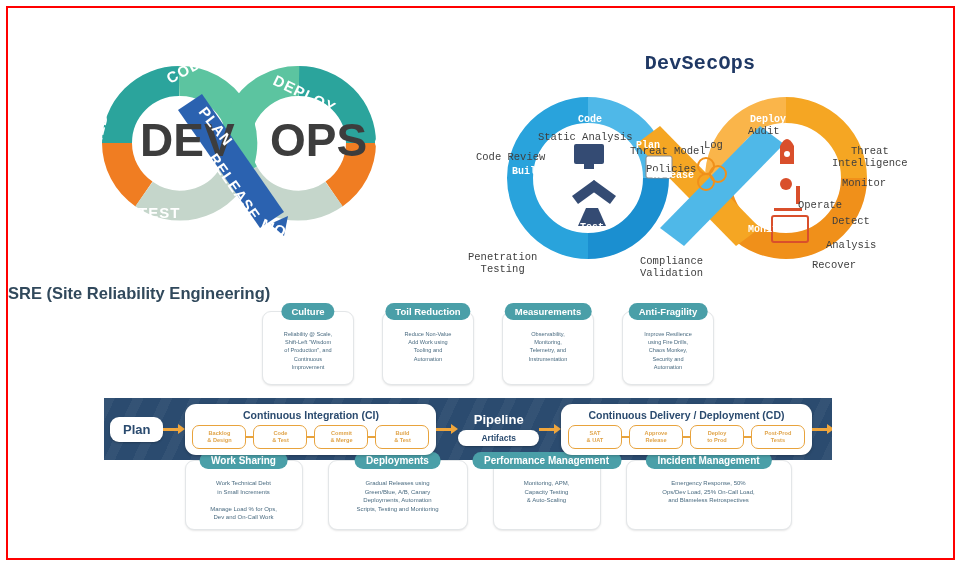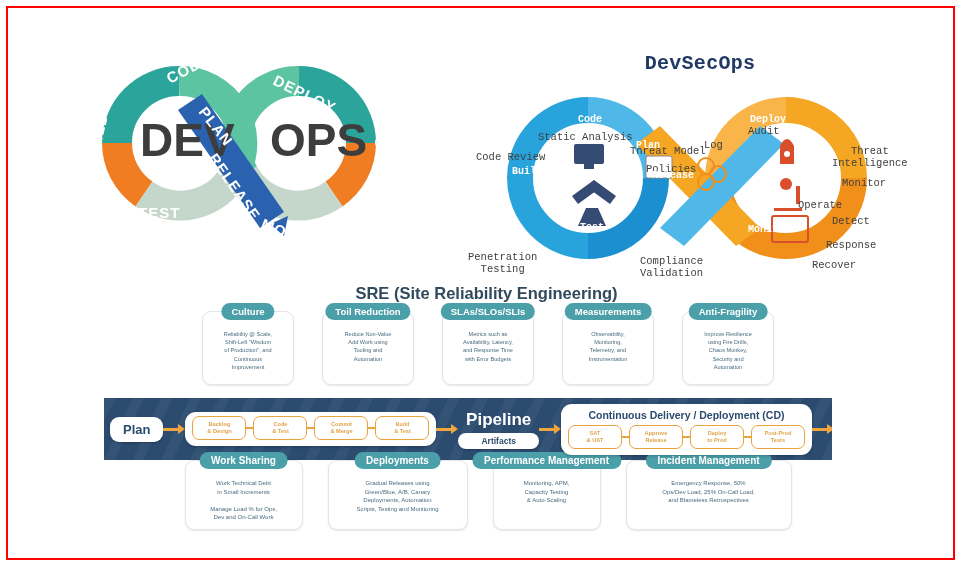--- a/index.html
+++ b/index.html
@@ -25,22 +25,22 @@
   #devsec{left:452px;top:40px;width:470px;height:230px;font-family:Liberation Mono, monospace;}
   #devsecTitle{
     position:absolute;left:140px;top:4px;width:200px;text-align:center;
     font-size:20px;font-weight:bold;color:#1f3864;letter-spacing:.3px;
   }
   .dsl{position:absolute;font-size:10.5px;color:#3f3f3f;line-height:11.5px;white-space:pre-line;}
   .dsin{position:absolute;font-size:10px;color:#ffffff;font-weight:bold;}
 
   
   #sreTitle{
-    position:absolute;left:0;right:0;top:276px;text-align:center;
-    font-size:16.5px;font-weight:bold;color:#31495c;padding-left:12px;
+    position:absolute;left:0;right:0;top:276px;
+    font-size:16.5px;font-weight:bold;color:#31495c;
   }
   .cardrow{position:absolute;display:flex;justify-content:center;}
   #row1{left:130px;top:303px;width:700px;gap:28px;}
   #row2{left:150px;top:452px;width:660px;gap:25px;}
   .card{
     background:#fff;border:1px solid #e3e6e8;border-radius:9px;
     box-shadow:0 1px 2px rgba(0,0,0,.10);
     padding:14px 6px 7px;position:relative;box-sizing:border-box;
     display:flex;flex-direction:column;align-items:center;
   }
@@ -88,21 +88,21 @@
   }
   .connector{width:7px;height:2px;background:#e8a33d;flex:none;}
   .arrow{
     display:flex;align-items:center;z-index:2;flex:none;
   }
   .arrow .ln{width:15px;height:3px;background:#f0a63c;}
   .arrow .hd{
     width:0;height:0;border-left:7px solid #f0a63c;
     border-top:5px solid transparent;border-bottom:5px solid transparent;
   }
-  .pipeword{color:#fff;font-size:17px;font-weight:bold;z-index:2;}
+  .pipeword{color:#fff;font-size:13px;font-weight:bold;z-index:2;}
   .artcol{display:flex;flex-direction:column;align-items:center;z-index:2;}
   .artpill{
     background:#fff;border-radius:8px;color:#2b4b6f;font-weight:bold;
     font-size:8.5px;padding:3px 23px;margin-top:3px;white-space:nowrap;
     box-shadow:0 1px 2px rgba(0,0,0,.25);
   }
 </style>
 </head>
 <body>
 
@@ -182,21 +182,21 @@
     <div class="dsl" style="left:16px;top:104px;">Code Review</div>
     <div class="dsl" style="left:170px;top:98px;">Threat Model</div>
     <div class="dsl" style="left:186px;top:116px;">Policies</div>
     <div class="dsl" style="left:244px;top:92px;">Log</div>
     <div class="dsl" style="left:288px;top:78px;">Audit</div>
     <div class="dsl" style="left:372px;top:98px;text-align:center;">Threat
 Intelligence</div>
     <div class="dsl" style="left:382px;top:130px;">Monitor</div>
     <div class="dsl" style="left:338px;top:152px;">Operate</div>
     <div class="dsl" style="left:372px;top:168px;">Detect</div>
-    <div class="dsl" style="left:366px;top:192px;">Response</div>
+    <div class="dsl" style="left:366px;top:192px;">Analysis</div>
     <div class="dsl" style="left:352px;top:212px;">Recover</div>
     <div class="dsl" style="left:180px;top:208px;text-align:center;">Compliance
 Validation</div>
     <div class="dsl" style="left:8px;top:204px;text-align:center;">Penetration
 Testing</div>
 
     <div class="dsin" style="left:118px;top:66px;">Code</div>
     <div class="dsin" style="left:176px;top:92px;">Plan</div>
     <div class="dsin" style="left:52px;top:118px;">Build</div>
     <div class="dsin" style="left:192px;top:122px;">Release</div>
@@ -215,27 +215,20 @@
 of Production", and
 Continuous
 Improvement</div>
       </div>
       <div class="card">
         <div class="pill">Toil Reduction</div>
         <div class="cardbody">Reduce Non-Value
 Add Work using
 Tooling and
 Automation</div>
-      </div>
-      <div class="card">
-        <div class="pill">SLAs/SLOs/SLIs</div>
-        <div class="cardbody">Metrics such as
-Availability, Latency,
-and Response Time
-with Error Budgets</div>
       </div>
       <div class="card">
         <div class="pill">Measurements</div>
         <div class="cardbody">Observability,
 Monitoring,
 Telemetry, and
 Instrumentation</div>
       </div>
       <div class="card">
         <div class="pill">Anti-Fragility</div>
@@ -249,20 +242,21 @@
 
   <div class="stage" id="pipe">
     <div class="stripes"></div>
     <div class="inner">
       <div class="endpill">Plan</div>
       <div class="arrow">
           <span class="ln"></span>
           <span class="hd"></span>
         </div>
       <div class="grp">
+        <div class="grptitle">Continuous Integration (CI)</div>
         <div class="stages" id="ciStages">
             <div class="stage-pill">Backlog
 &amp; Design</div>
             <div class="connector"></div>
             <div class="stage-pill">Code
 &amp; Test</div>
             <div class="connector"></div>
             <div class="stage-pill">Commit
 &amp; Merge</div>
             <div class="connector"></div>

